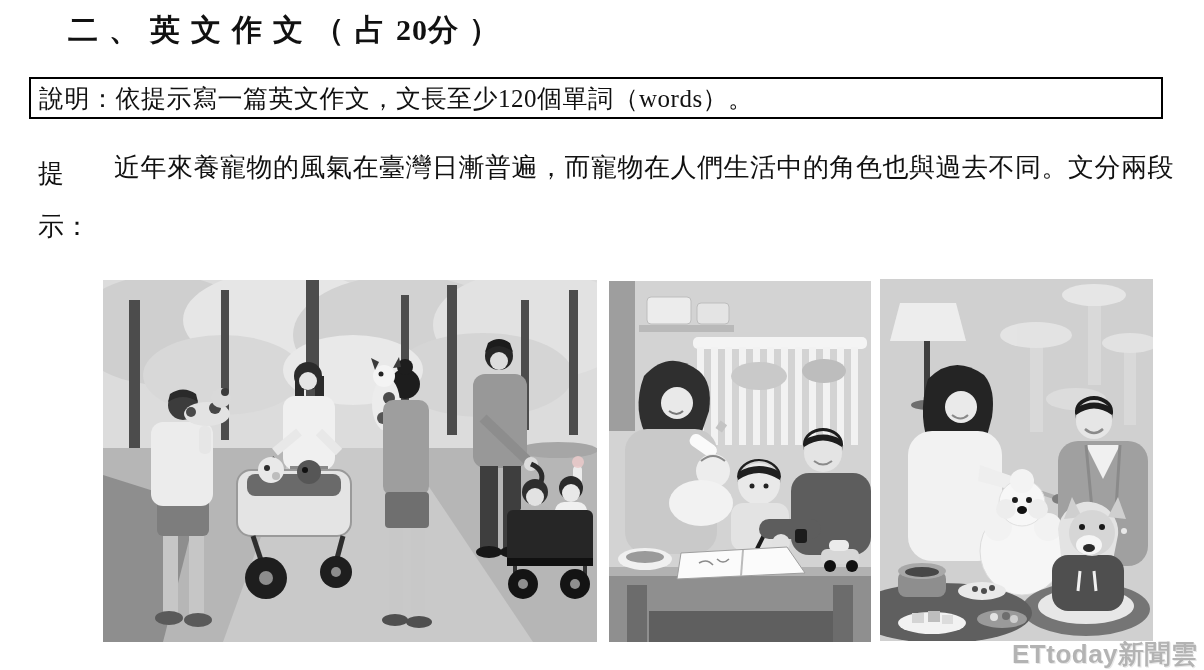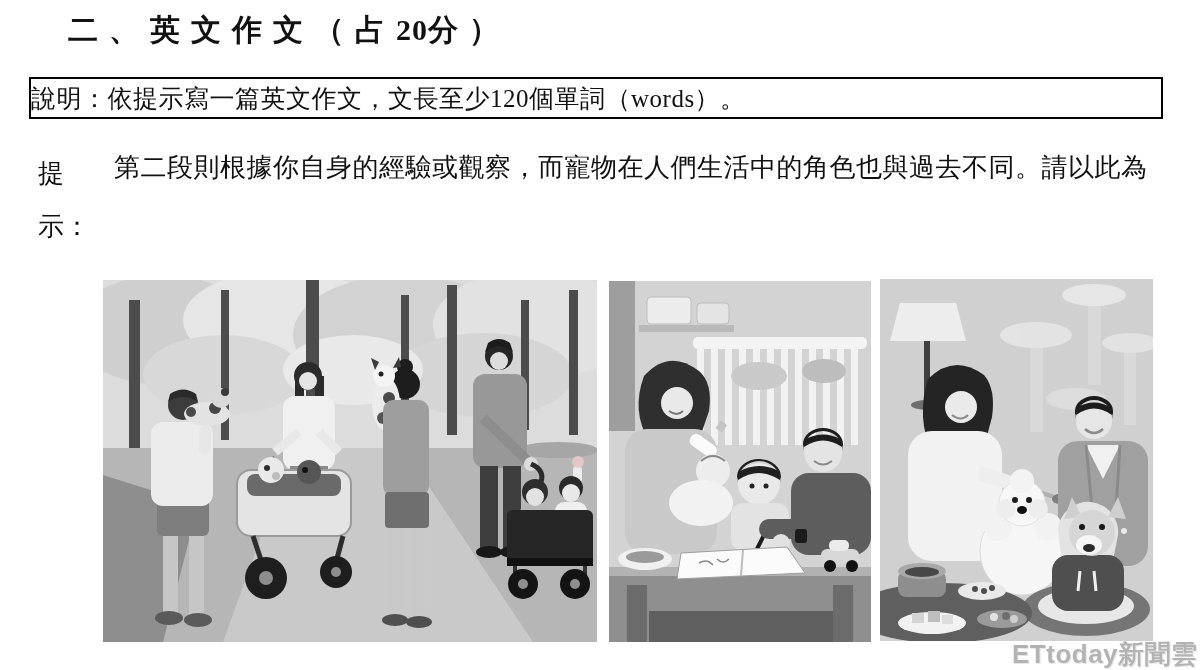--- a/index.html
+++ b/index.html
@@ -2,21 +2,21 @@
 <html><head>
 <meta charset="utf-8">
 <style>
   html,body{margin:0;padding:0;background:#ffffff;}
   .page{position:relative;width:1204px;height:670px;background:#ffffff;overflow:hidden;
         font-family:"Liberation Serif","DejaVu Serif",serif;color:#111;}
   .title{position:absolute;left:33px;top:10px;font-size:30px;font-weight:bold;white-space:nowrap;margin-left:35px;}
   .title .zh{letter-spacing:11px;}
   .title .num{letter-spacing:1px;font-family:"Liberation Serif",serif;}
   .instruction-box{position:absolute;left:29px;top:77px;width:1134px;height:42px;box-sizing:border-box;
-        border:2px solid #000;display:flex;align-items:center;
+        border:2px solid #000;display:flex;align-items:center;padding-left:8px;
         font-size:25px;letter-spacing:0.5px;white-space:nowrap;}
   .prompt{position:absolute;left:38px;top:147px;width:1160px;display:flex;}
   .prompt-label{flex:0 0 76px;font-size:26px;line-height:53px;}
   .prompt-lines{font-size:26px;line-height:41px;letter-spacing:0.5px;white-space:nowrap;}
   .photos{position:absolute;left:0;top:0;width:1204px;height:670px;}
   .photo{position:absolute;display:block;}
   #photo-park{left:103px;top:280px;}
   #photo-family{left:609px;top:281px;}
   #photo-dogs{left:880px;top:279px;}
   .watermark{position:absolute;left:1012px;top:637px;font-size:26px;font-weight:bold;
@@ -32,21 +32,21 @@
     <span class="zh">二、英文作文（占</span><span class="num">20</span><span class="zh">分）</span>
   </div>
 
   <div class="instruction-box">
     <span>說明：依提示寫一篇英文作文，文長至少120個單詞（words）。</span>
   </div>
 
   <div class="prompt">
     <div class="prompt-label">提示：</div>
     <div class="prompt-lines">
-      <div>第二段則根據你自身的經驗或觀察，而寵物在人們生活中的角色也與過去不同。請以此為</div>
+      <div>近年來養寵物的風氣在臺灣日漸普遍，而寵物在人們生活中的角色也與過去不同。文分兩段</div>
     </div>
   </div>
 
   <div class="photos">
 
     <svg id="photo-park" class="photo" width="494" height="362" viewBox="0 0 494 362" role="img" aria-label="黑白照片：公園步道上人們推寵物推車、肩上扛狗，旁邊男子拉著載兩名幼兒的拖車">
       <rect width="494" height="362" fill="#dcdcdc"></rect>
 
       <g>
         <ellipse cx="60" cy="50" rx="90" ry="55" fill="#cfcfcf"></ellipse>

